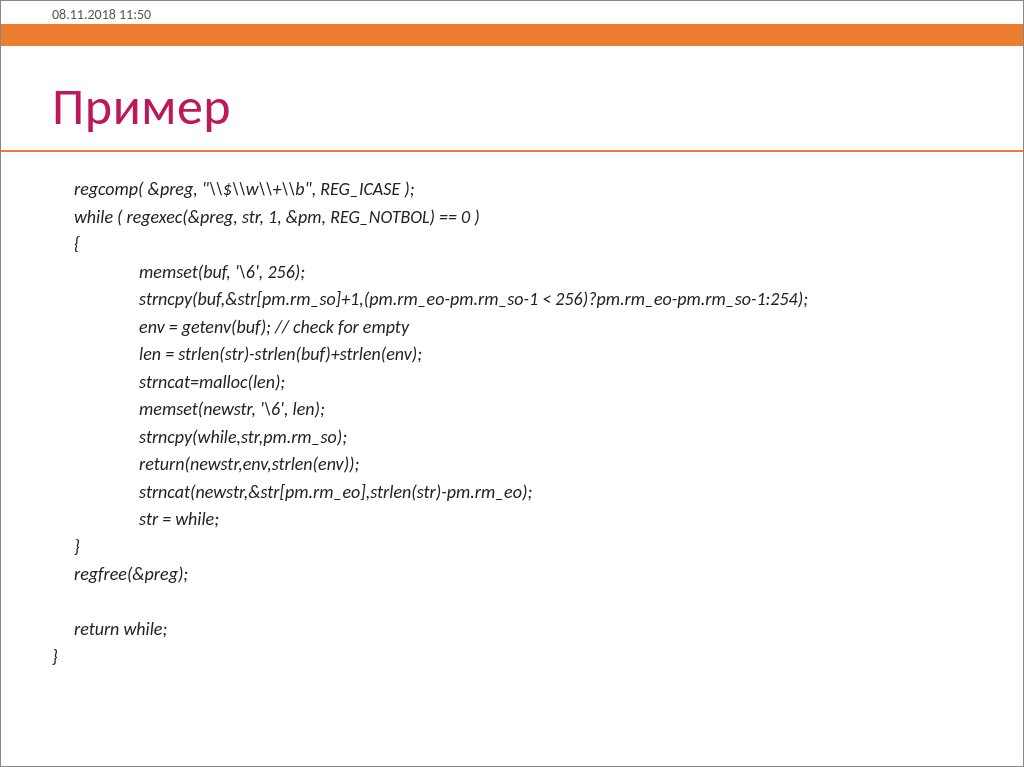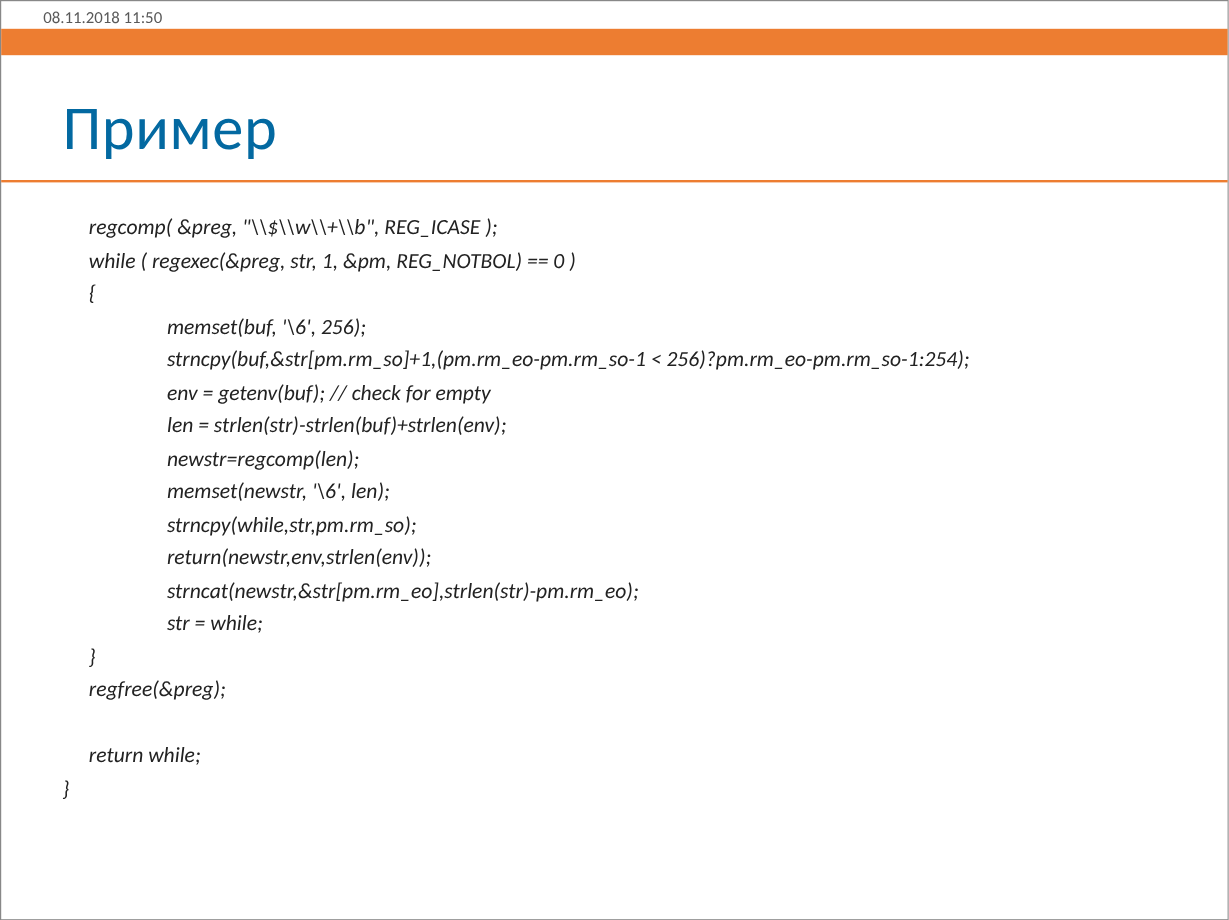--- a/index.html
+++ b/index.html
@@ -20,39 +20,39 @@
     top: 0;
     left: 0;
     right: 0;
     bottom: 0;
     border: 1px solid #888;
     pointer-events: none;
   }
   .timestamp {
     position: absolute;
     top: 6px;
-    left: 36px;
+    left: 52px;
     font-size: 14px;
     color: #595959;
   }
   .orange-bar {
     position: absolute;
     top: 24px;
     left: 1px;
     right: 1px;
     height: 22px;
     background: #ed7d31;
   }
   .title {
     position: absolute;
     top: 74px;
     left: 52px;
     font-size: 52px;
     font-weight: 400;
-    color: #0369a1;
+    color: #be185d;
     letter-spacing: 0.5px;
   }
   .orange-underline {
     position: absolute;
     top: 150px;
     left: 1px;
     right: 1px;
     height: 2px;
     background: #ed7d31;
   }
@@ -82,21 +82,21 @@
 
 <div class="orange-underline"></div>
 
 <div class="code-block"><span>regcomp( &amp;preg, "\\$\\w\\+\\b", REG_ICASE );</span>
 <span>while ( regexec(&amp;preg, str, 1, &amp;pm, REG_NOTBOL) == 0 )</span>
 <span>{</span>
 <span>                memset(buf, '\6', 256);</span>
 <span>                strncpy(buf,&amp;str[pm.rm_so]+1,(pm.rm_eo-pm.rm_so-1 &lt; 256)?pm.rm_eo-pm.rm_so-1:254);</span>
 <span>                env = getenv(buf); // check for empty</span>
 <span>                len = strlen(str)-strlen(buf)+strlen(env);</span>
-<span>                newstr=regcomp(len);</span>
+<span>                strncat=malloc(len);</span>
 <span>                memset(newstr, '\6', len);</span>
 <span>                strncpy(while,str,pm.rm_so);</span>
 <span>                return(newstr,env,strlen(env));</span>
 <span>                strncat(newstr,&amp;str[pm.rm_eo],strlen(str)-pm.rm_eo);</span>
 <span>                str = while;</span>
 <span>}</span>
 <span>regfree(&amp;preg);</span>
 <span></span>
 <span>return while;</span>
 <span style="margin-left:-22px;">}</span></div>

